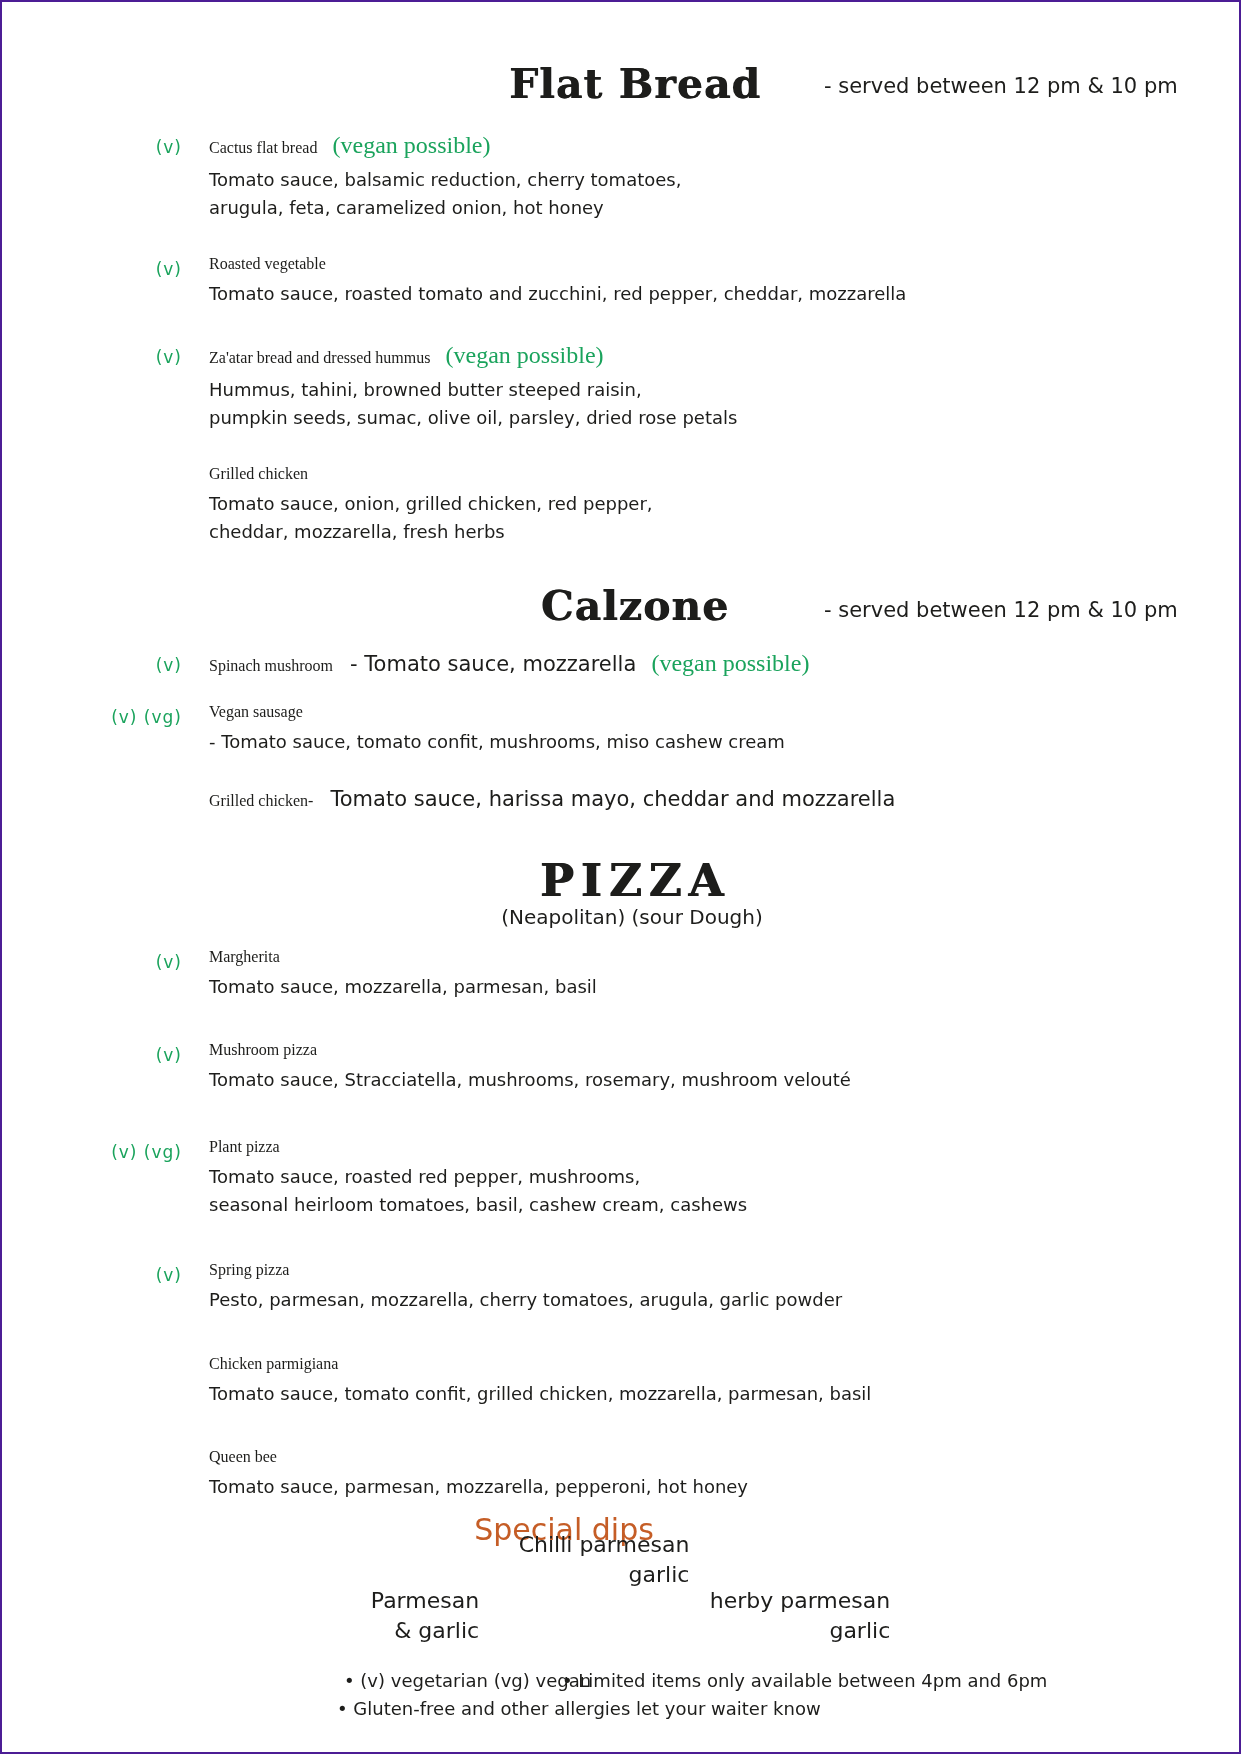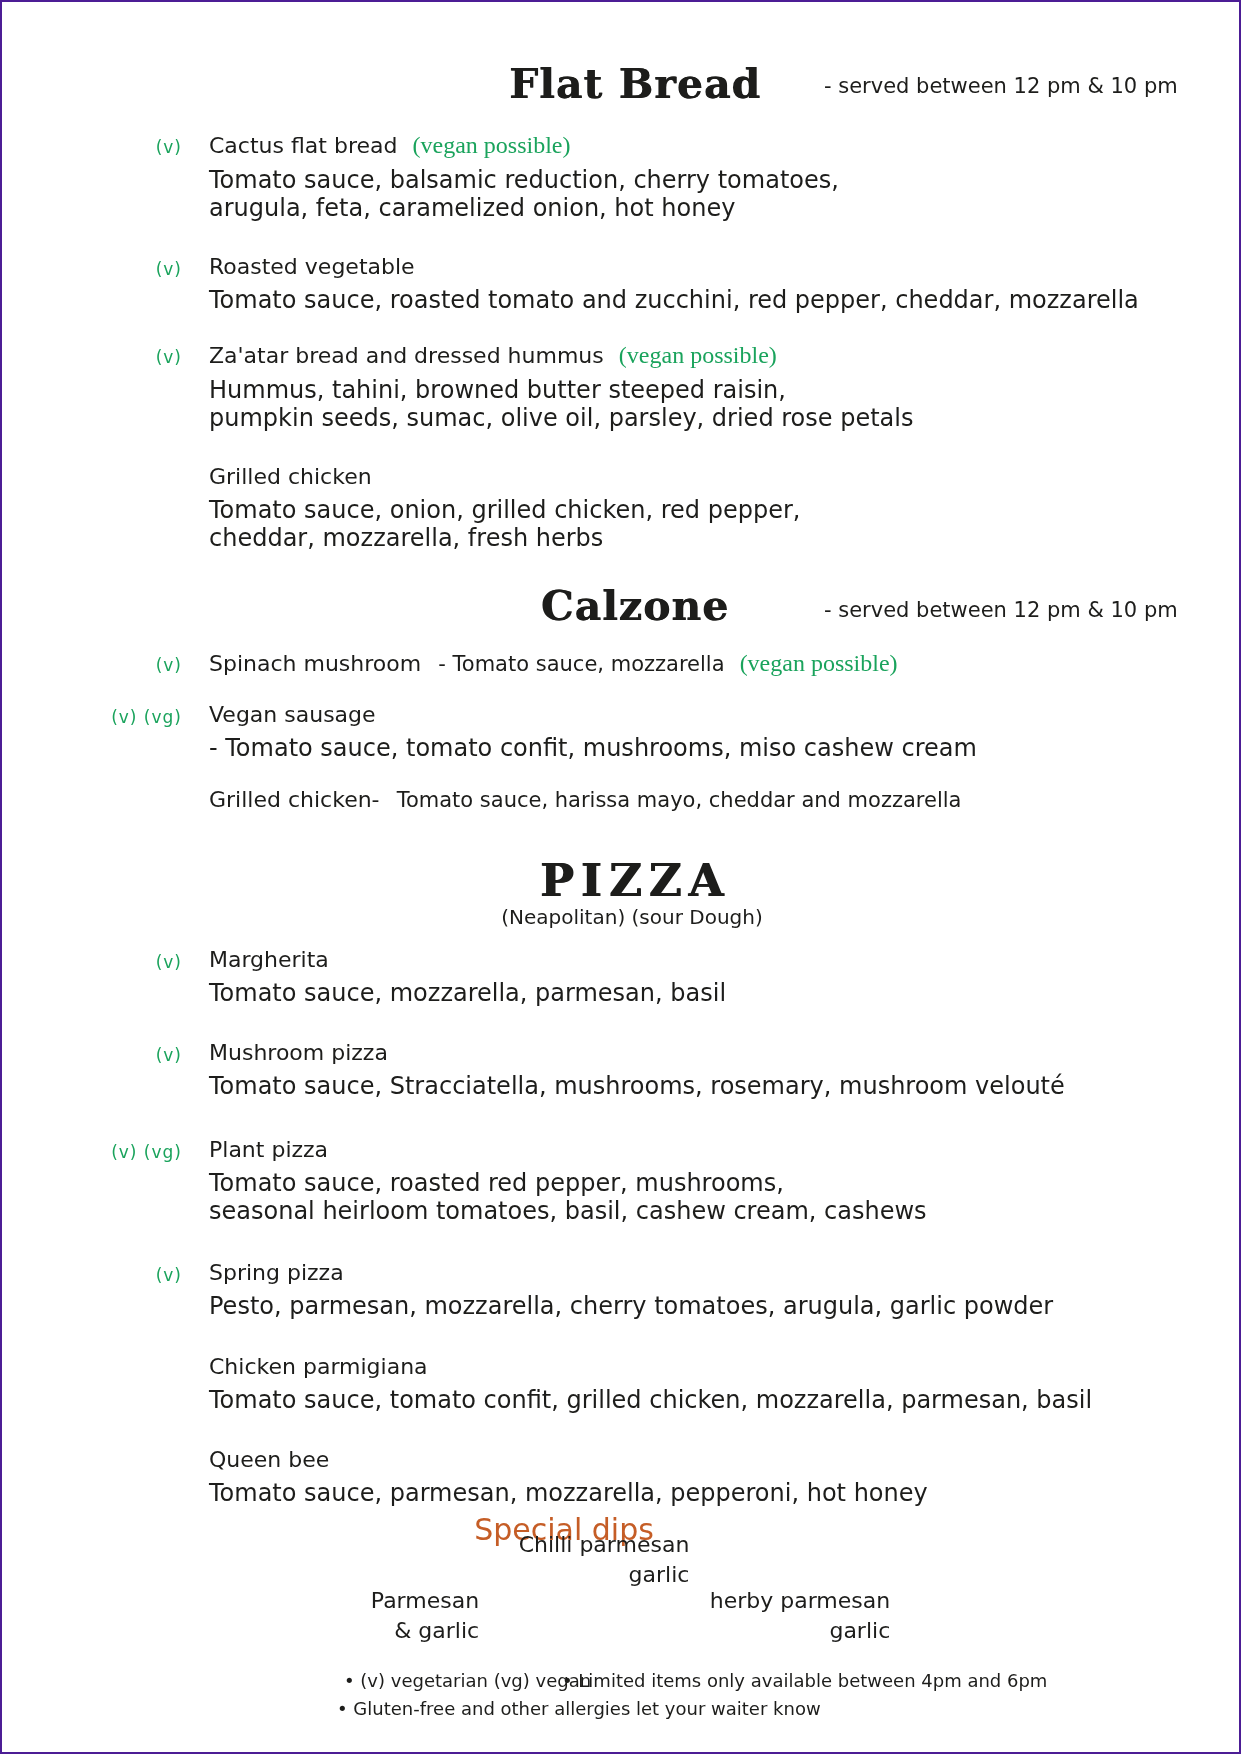--- a/index.html
+++ b/index.html
@@ -21,24 +21,24 @@
   .h-pizza { font-size:45px; letter-spacing:7px; text-shadow:1px 0 0 var(--ink); }
   .pizza-sub { position:absolute; left:630px; transform:translateX(-50%); font-size:20px; white-space:nowrap; }
   .served { position:absolute; left:822px; font-size:21px; white-space:nowrap; }
   
   .item { position:absolute; left:207px; }
   .badges {
     position:absolute; right:100%; margin-right:27px; top:5px;
     color:var(--green); font-size:17px; white-space:nowrap; letter-spacing:1px;
   }
   .nameline { white-space:nowrap; margin-bottom:7px; }
-  .name { font-size:22px; }
+  .name { font-size:16px;font-family:Liberation Serif, serif; }
   .tag { color:var(--green); font-size:24px; margin-left:10px;font-family:Liberation Serif, serif; }
   .inline-desc { font-size:21px; margin-left:12px; }
-  .desc { font-size:24px; line-height:28px; white-space:nowrap; }
+  .desc { font-size:18px; line-height:28px; white-space:nowrap; }
   
   .dips-title {
     position:absolute; left:562px; transform:translateX(-50%);
     color:var(--orange); font-size:30px; white-space:nowrap;
   }
   .dip-col {
     position:absolute; transform:translateX(-50%); text-align:right;
     font-size:22px; line-height:30px; white-space:nowrap;
   }
   

